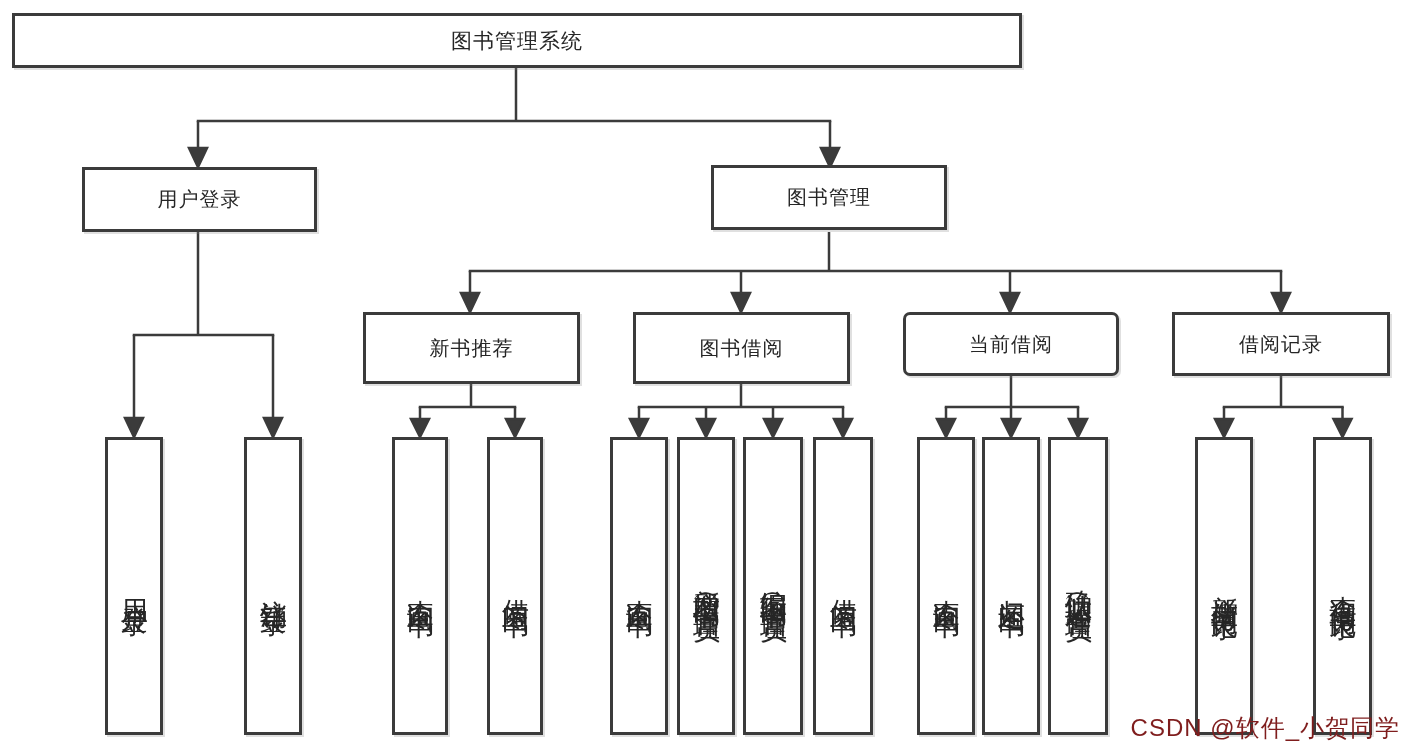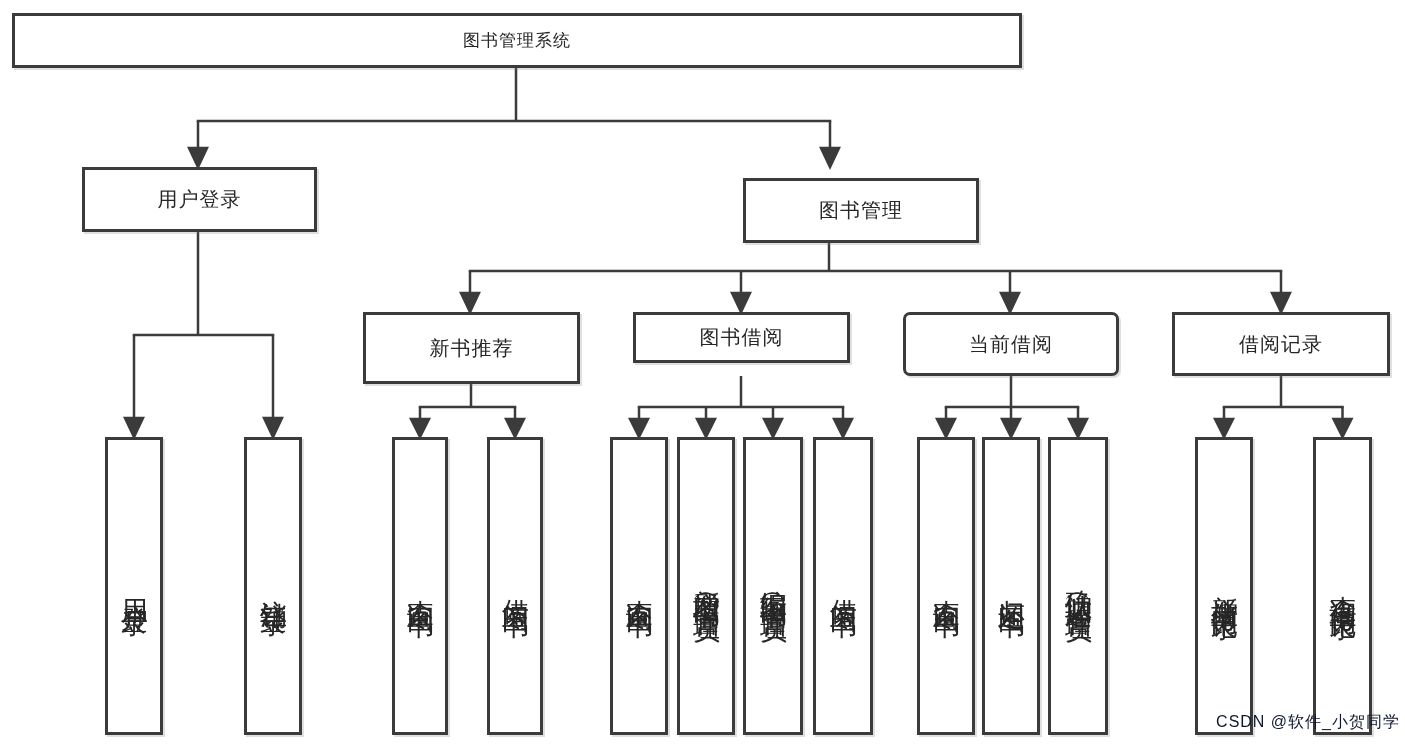--- a/index.html
+++ b/index.html
@@ -31,34 +31,34 @@
     align-items: center;
     justify-content: center;
     box-shadow: 2px 2px 0 rgba(130,130,130,0.25);
   }
   .h-box {
     font-size: 20px;
     letter-spacing: 1px;
     white-space: nowrap;
   }
   .root-box {
-    font-size: 17px;
+    font-size: 21px;
   }
   .v-box {
     writing-mode: vertical-rl;
     font-size: 27px;
     letter-spacing: 4px;
     line-height: 1;
   }
   .watermark {
     position: absolute;
     right: 5px;
     top: 712px;
-    font-size: 16px;
-    color: #0f172a;
+    font-size: 24px;
+    color: #7f1d1d;
     letter-spacing: 1px;
     white-space: nowrap;
     z-index: 5;
   }
 </style>
 </head>
 <body>
 
 <svg id="connector-layer" viewBox="0 0 1405 747" xmlns="http://www.w3.org/2000/svg">
   <g stroke="#3b3b3b" stroke-width="2.5" fill="#3b3b3b">
@@ -135,25 +135,25 @@
       <line x1="1342.5" y1="407" x2="1342.5" y2="421"></line>
       <polygon points="1333.5,419 1351.5,419 1342.5,437"></polygon>
     </g>
   </g>
 </svg>
 
 <div class="node h-box root-box" style="left:12px; top:13px; width:1010px; height:55px;">图书管理系统</div>
 
 <div class="node h-box" style="left:82px; top:167px; width:235px; height:65px;">用户登录</div>
 
-<div class="node h-box" style="left:711px; top:178px; width:236px; height:65px;margin-left:32px;">图书管理</div>
+<div class="node h-box" style="left:711px; top:165px; width:236px; height:65px;">图书管理</div>
 
 <div class="node h-box" style="left:363px; top:312px; width:217px; height:72px;">新书推荐</div>
 
-<div class="node h-box" style="left:633px; top:312px; width:217px; height:51px;">图书借阅</div>
+<div class="node h-box" style="left:633px; top:312px; width:217px; height:72px;">图书借阅</div>
 
 <div class="node h-box" style="left:903px; top:312px; width:216px; height:64px;border-radius:7px;">当前借阅</div>
 
 <div class="node h-box" style="left:1172px; top:312px; width:218px; height:64px;">借阅记录</div>
 
 <div class="node v-box" style="left:105px; top:437px; width:58px; height:298px;">用户登录</div>
 
 <div class="node v-box" style="left:244px; top:437px; width:58px; height:298px;">注销登录</div>
 
 <div class="node v-box" style="left:392px; top:437px; width:56px; height:298px;">查询图书</div>

